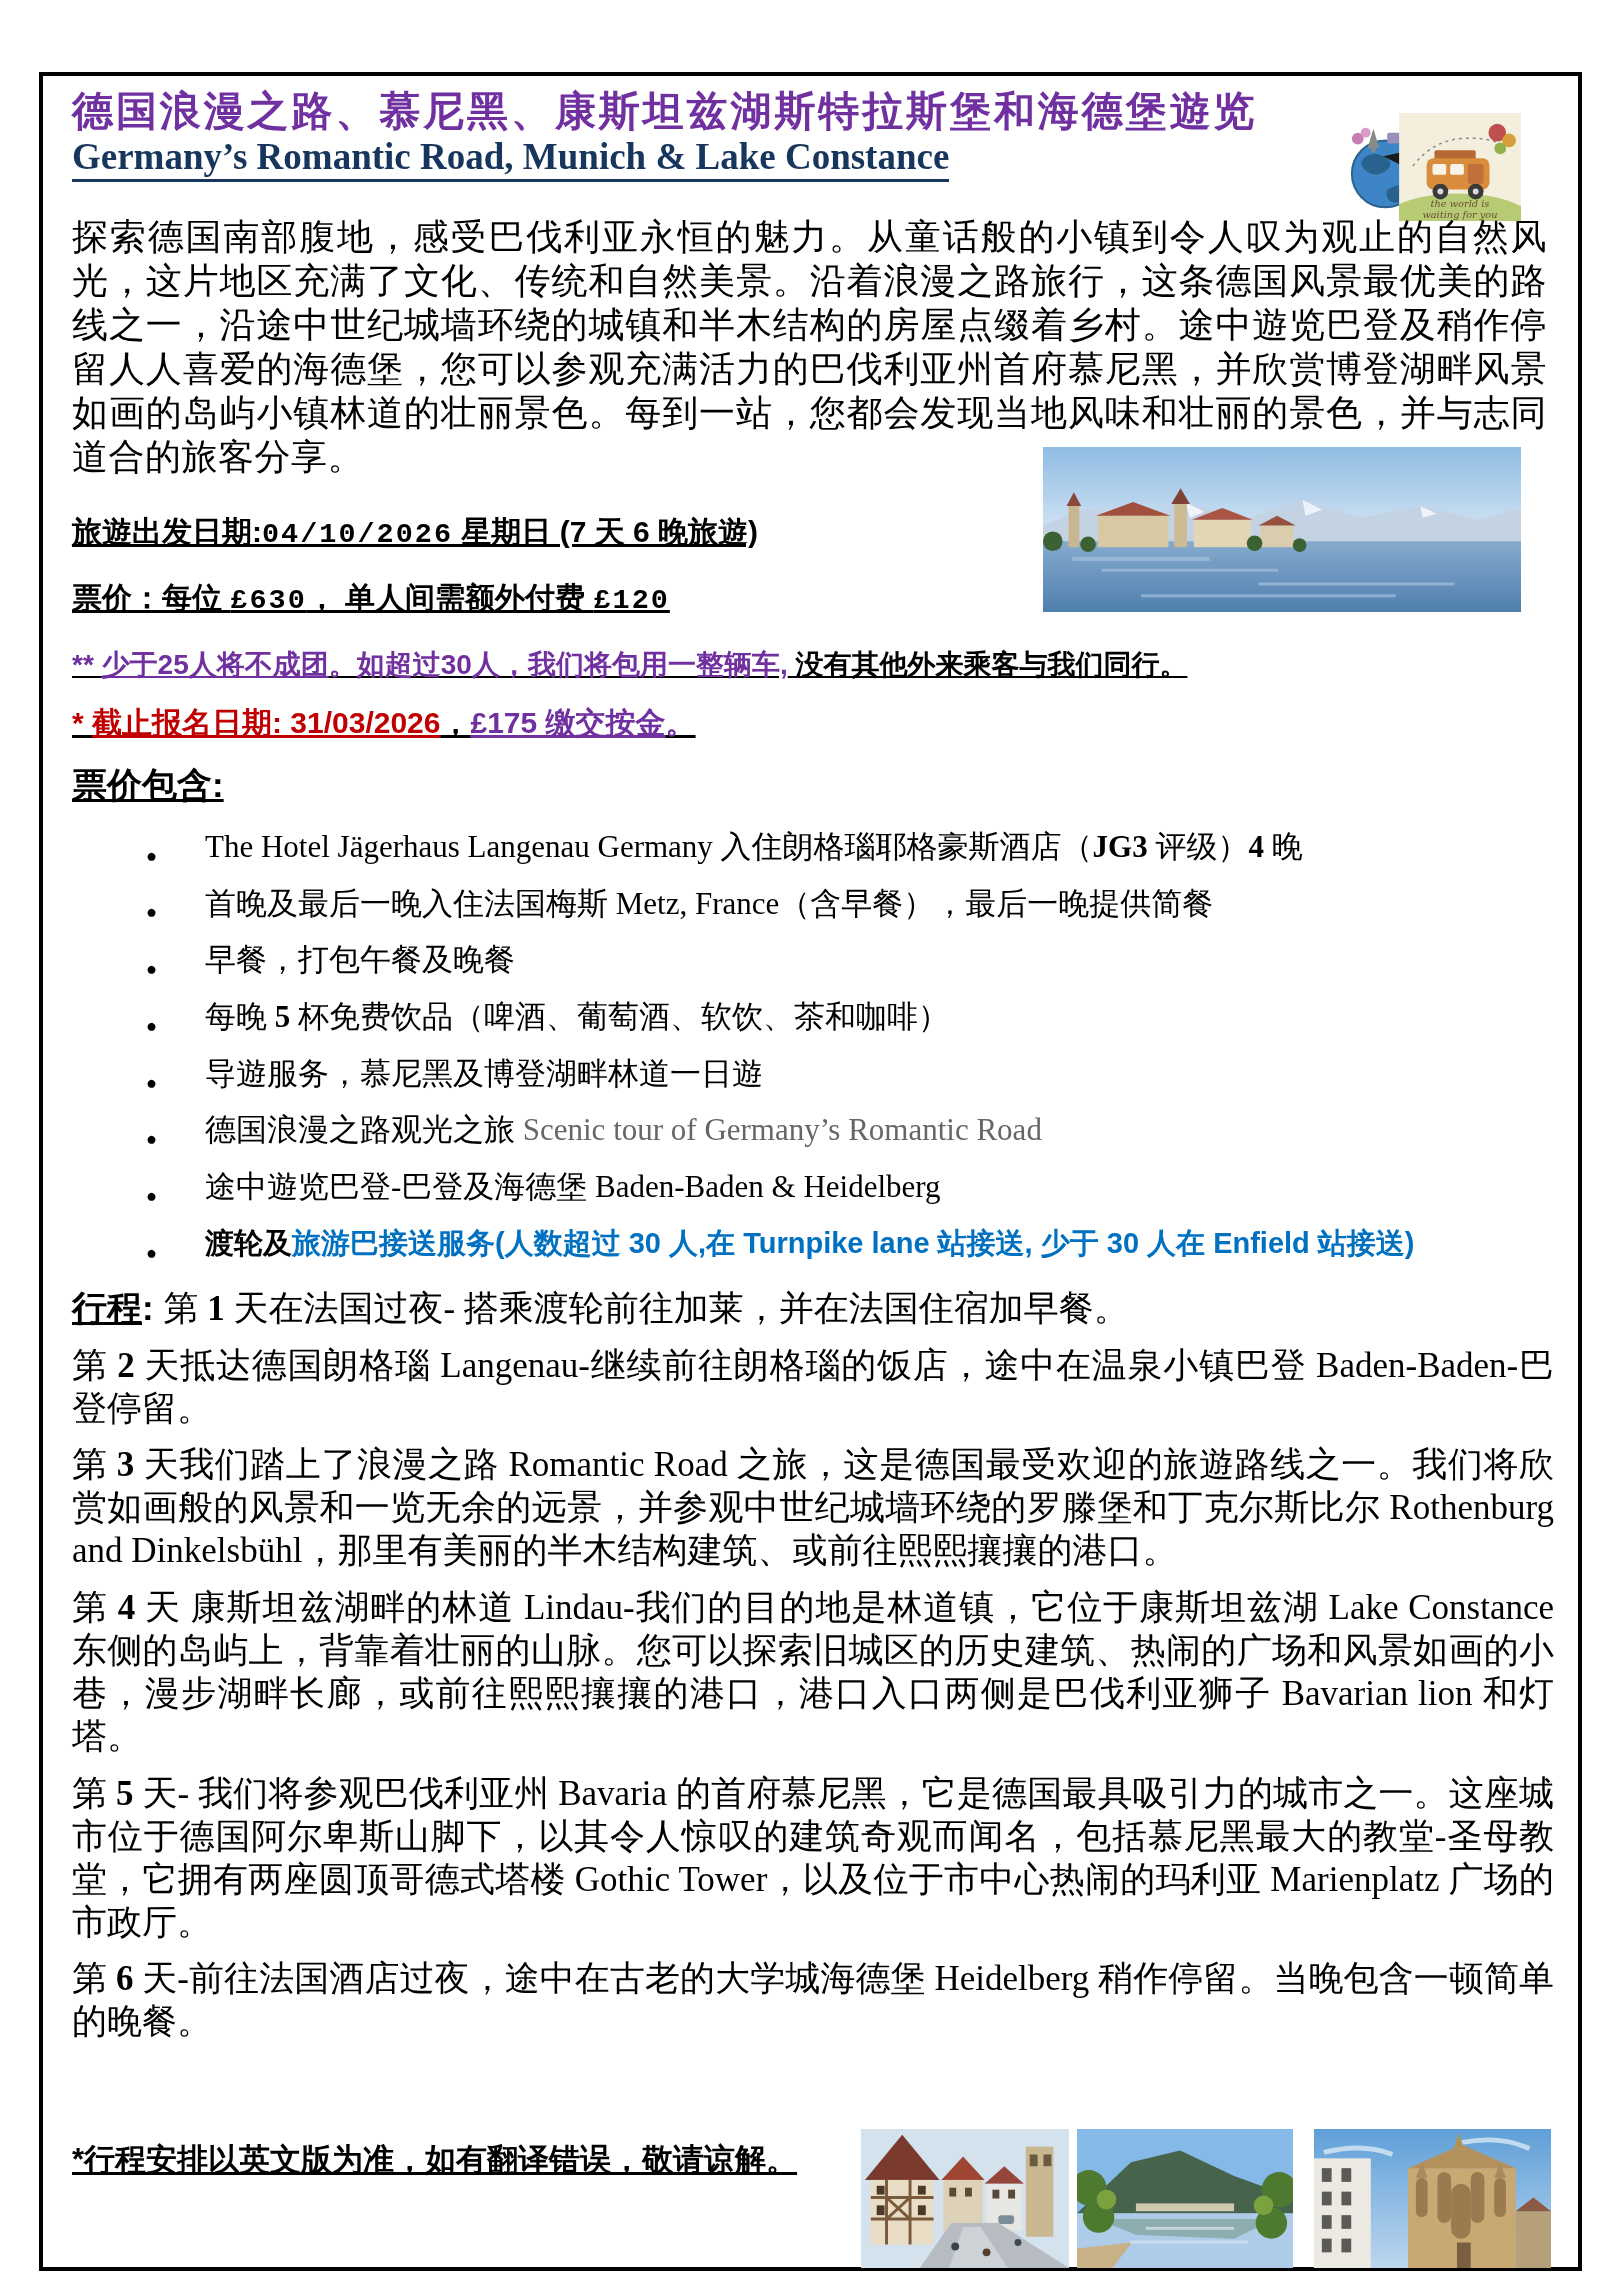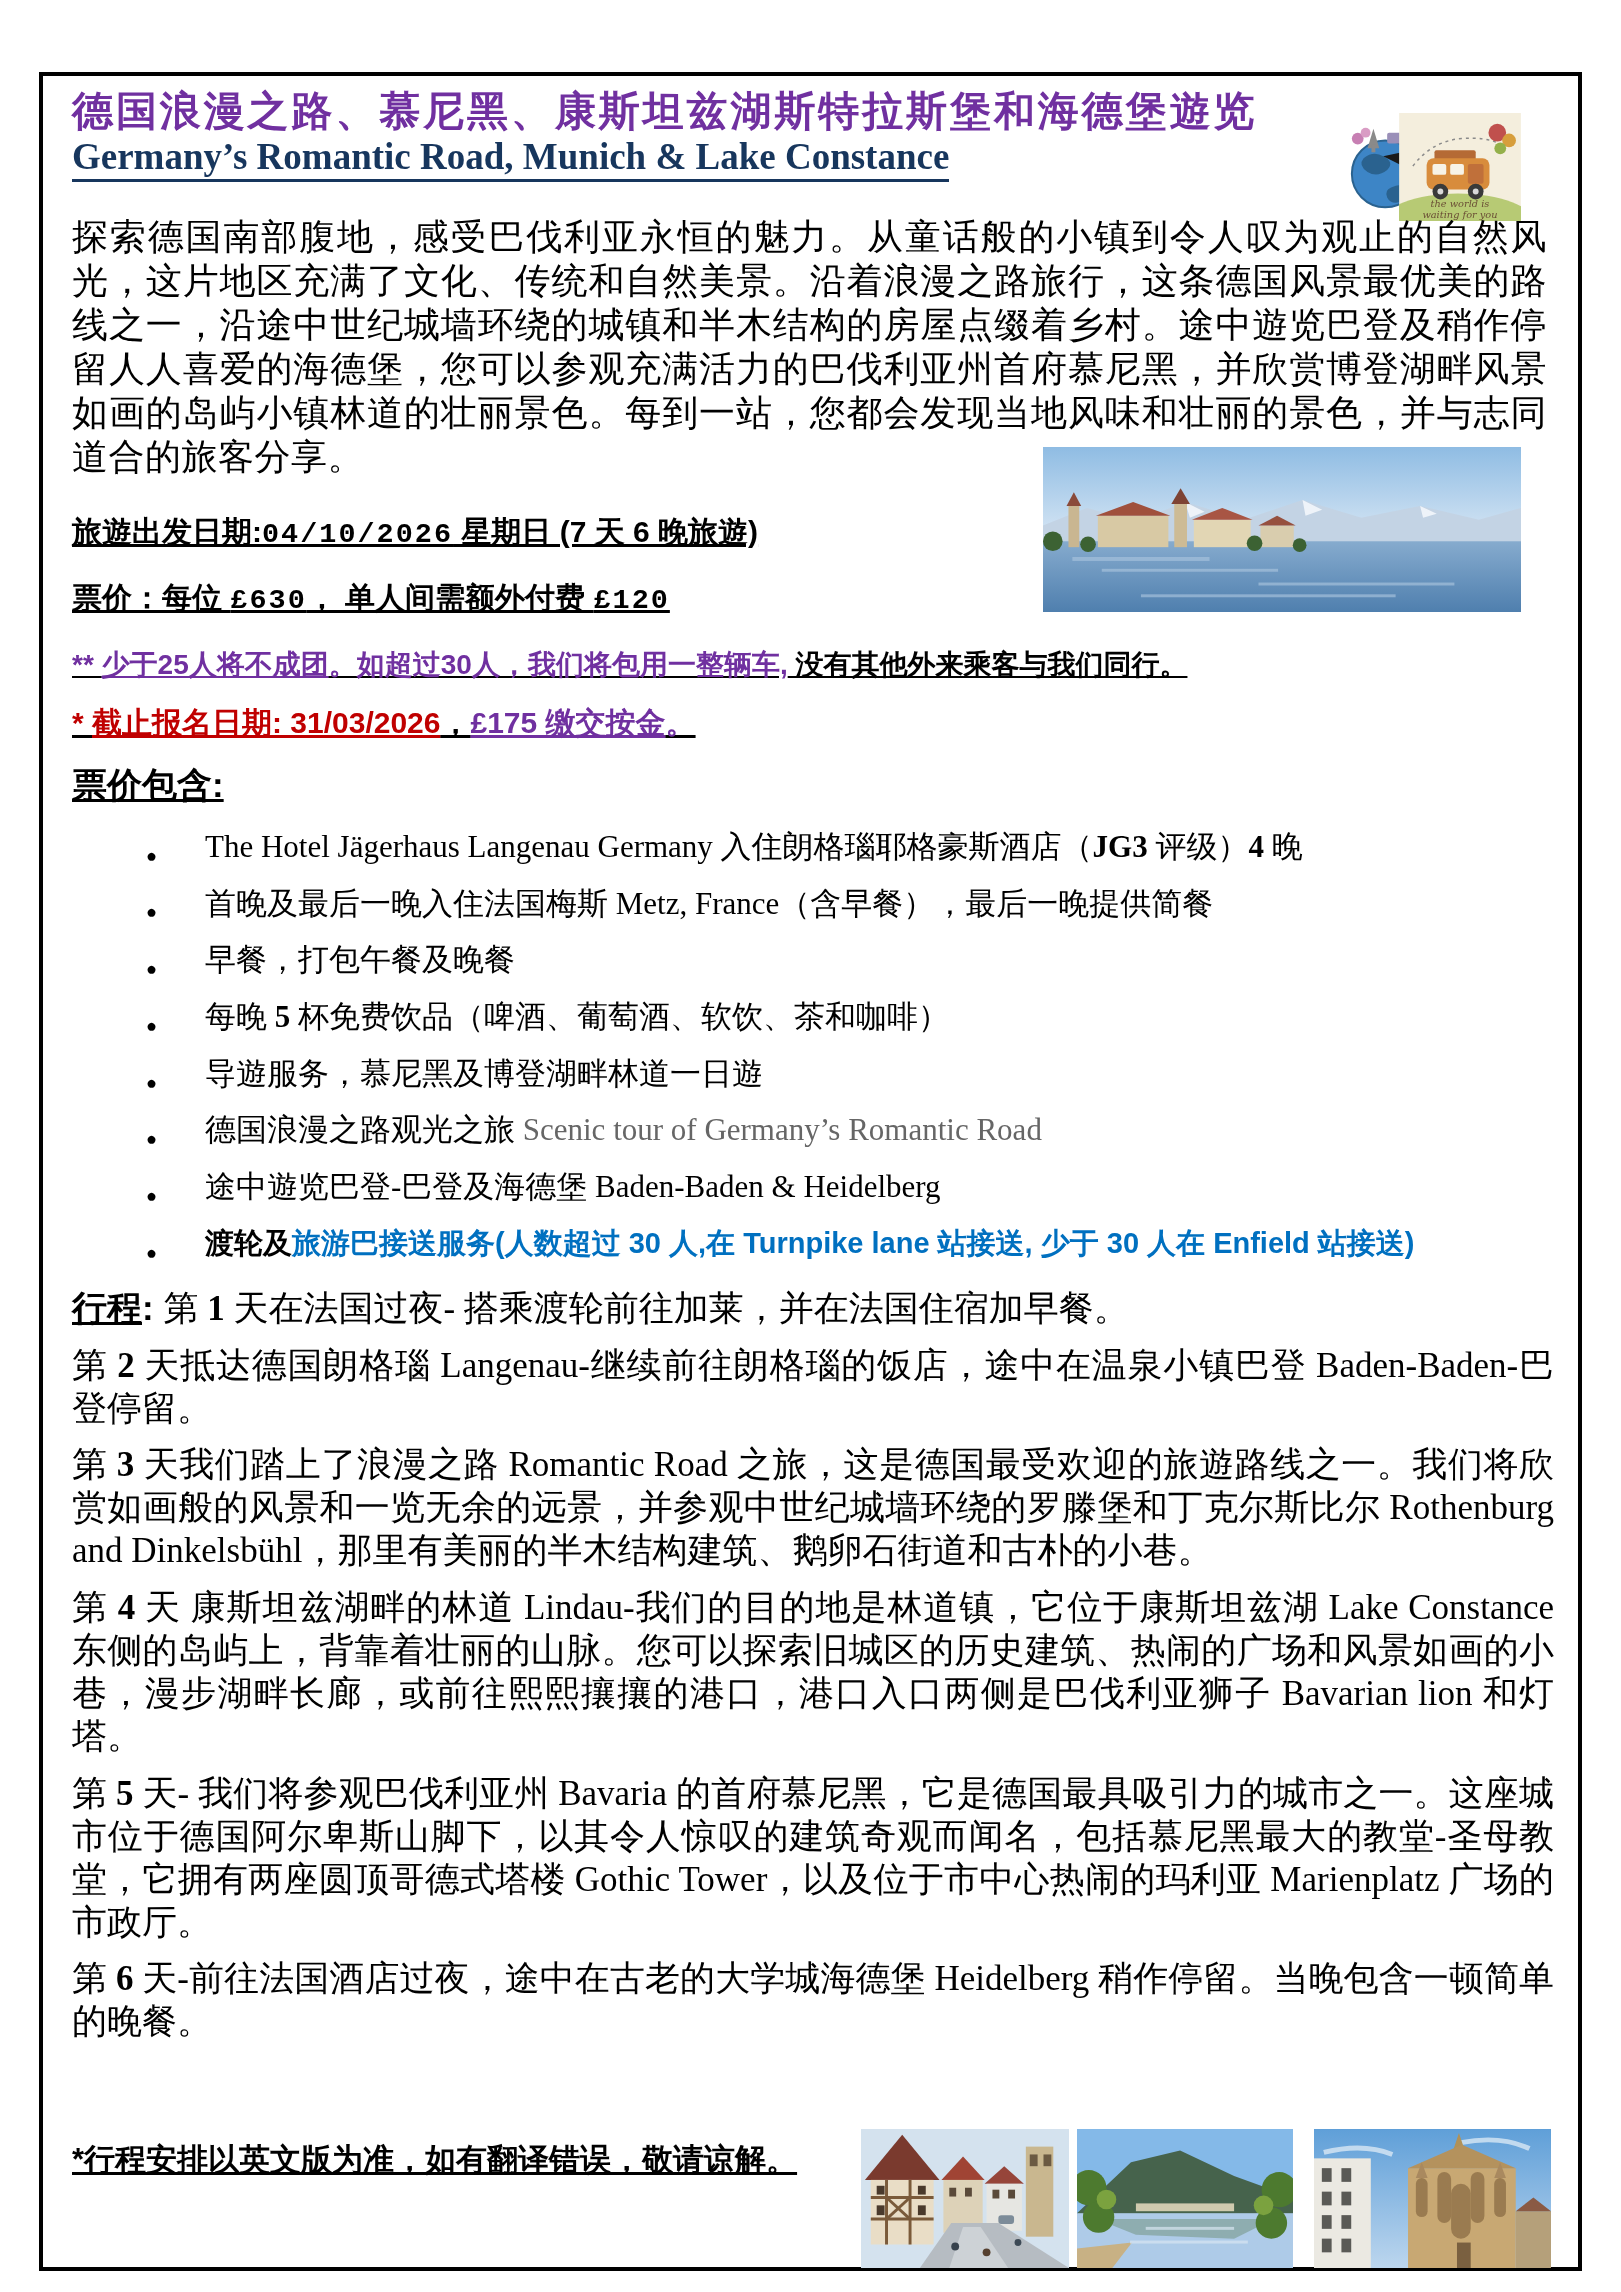--- a/index.html
+++ b/index.html
@@ -190,21 +190,21 @@
       <li class="inc-item"><span>每晚 </span><span class="b">5</span><span> 杯免费饮品（啤酒、葡萄酒、软饮、茶和咖啡）</span></li>
       <li class="inc-item"><span>导遊服务，慕尼黑及博登湖畔林道一日遊</span></li>
       <li class="inc-item"><span>德国浪漫之路观光之旅 </span><span class="gray">Scenic tour of Germany’s Romantic Road</span></li>
       <li class="inc-item"><span>途中遊览巴登-巴登及海德堡 Baden-Baden &amp; Heidelberg</span></li>
       <li class="inc-item small"><span class="b hsans">渡轮及</span><span class="b blue hsans">旅游巴接送服务(人数超过 30 人,在 Turnpike lane 站接送, 少于 30 人在 Enfield 站接送)</span></li>
     </ul>
 
     <div class="itinerary">
       <p class="iti"><span class="b u hsans">行程</span><span class="b hsans">: </span><span>第 </span><span class="b">1</span><span> 天在法国过夜- 搭乘渡轮前往加莱，并在法国住宿加早餐。</span></p>
       <p class="iti"><span>第 </span><span class="b">2</span><span> 天抵达德国朗格瑙 Langenau-继续前往朗格瑙的饭店，途中在温泉小镇巴登 Baden-Baden-巴登停留。</span></p>
-      <p class="iti"><span>第 </span><span class="b">3</span><span> 天我们踏上了浪漫之路 Romantic Road 之旅，这是德国最受欢迎的旅遊路线之一。我们将欣赏如画般的风景和一览无余的远景，并参观中世纪城墙环绕的罗滕堡和丁克尔斯比尔 Rothenburg and Dinkelsbühl，那里有美丽的半木结构建筑、鹅卵石街道和古朴的小巷。</span></p>
+      <p class="iti"><span>第 </span><span class="b">3</span><span> 天我们踏上了浪漫之路 Romantic Road 之旅，这是德国最受欢迎的旅遊路线之一。我们将欣赏如画般的风景和一览无余的远景，并参观中世纪城墙环绕的罗滕堡和丁克尔斯比尔 Rothenburg and Dinkelsbühl，那里有美丽的半木结构建筑、或前往熙熙攘攘的港口。</span></p>
       <p class="iti"><span>第 </span><span class="b">4</span><span> 天 康斯坦兹湖畔的林道 Lindau-我们的目的地是林道镇，它位于康斯坦兹湖 Lake Constance 东侧的岛屿上，背靠着壮丽的山脉。您可以探索旧城区的历史建筑、热闹的广场和风景如画的小巷，漫步湖畔长廊，或前往熙熙攘攘的港口，港口入口两侧是巴伐利亚狮子 Bavarian lion 和灯塔。</span></p>
       <p class="iti"><span>第 </span><span class="b">5</span><span> 天- 我们将参观巴伐利亚州 Bavaria 的首府慕尼黑，它是德国最具吸引力的城市之一。这座城市位于德国阿尔卑斯山脚下，以其令人惊叹的建筑奇观而闻名，包括慕尼黑最大的教堂-圣母教堂，它拥有两座圆顶哥德式塔楼 Gothic Tower，以及位于市中心热闹的玛利亚 Marienplatz 广场的市政厅。</span></p>
       <p class="iti"><span>第 </span><span class="b">6</span><span> 天-前往法国酒店过夜，途中在古老的大学城海德堡 Heidelberg 稍作停留。当晚包含一顿简单的晚餐。</span></p>
     </div>
 
     <div class="footer-note bold-sans">*行程安排以英文版为准，如有翻译错误，敬请谅解。</div>
 
     <div class="img photo-town">
       <svg viewBox="0 0 212 142" preserveAspectRatio="none">
         <rect width="212" height="142" fill="#d4e2ee"></rect>

